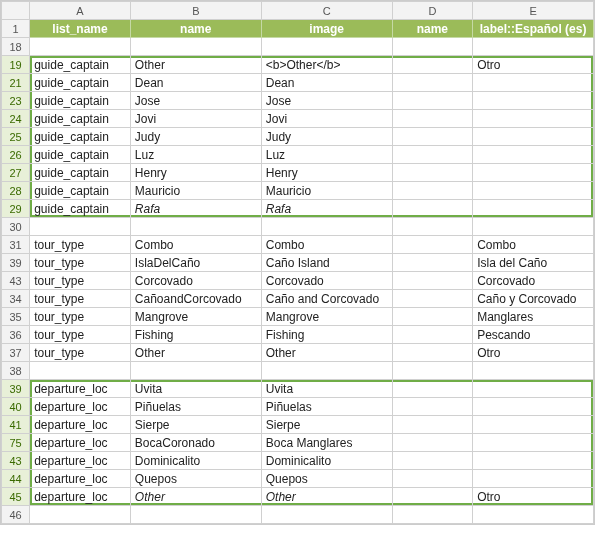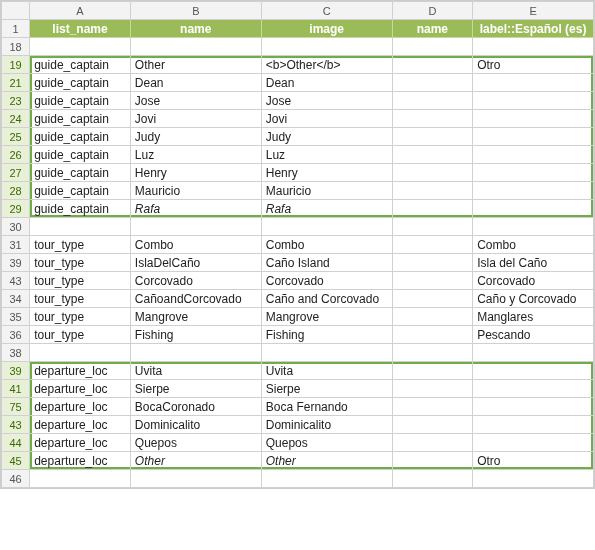--- a/index.html
+++ b/index.html
@@ -237,48 +237,64 @@
         </tr>
         <tr>
           <th class="rowhead">36</th>
           <td>tour_type</td>
           <td>Fishing</td>
           <td>Fishing</td>
           <td></td>
           <td>Pescando</td>
         </tr>
         <tr>
+          <th class="rowhead">37</th>
+          <td>tour_type</td>
+          <td>Other</td>
+          <td>Other</td>
+          <td></td>
+          <td>Otro</td>
+        </tr>
+        <tr>
           <th class="rowhead">38</th>
           <td></td>
           <td></td>
           <td></td>
           <td></td>
           <td></td>
         </tr>
         <tr>
           <th class="rowhead sel">39</th>
           <td class="sel-tl">departure_loc</td>
           <td class="sel-t">Uvita</td>
           <td class="sel-t">Uvita</td>
           <td class="sel-t"></td>
           <td class="sel-tr"></td>
         </tr>
         <tr>
+          <th class="rowhead sel">40</th>
+          <td class="sel-l">departure_loc</td>
+          <td>Piñuelas</td>
+          <td>Piñuelas</td>
+          <td></td>
+          <td class="sel-r"></td>
+        </tr>
+        <tr>
           <th class="rowhead sel">41</th>
           <td class="sel-l">departure_loc</td>
           <td>Sierpe</td>
           <td>Sierpe</td>
           <td></td>
           <td class="sel-r"></td>
         </tr>
         <tr>
           <th class="rowhead sel">75</th>
           <td class="sel-l">departure_loc</td>
           <td>BocaCoronado</td>
-          <td>Boca Fernando</td>
+          <td>Boca Manglares</td>
           <td></td>
           <td class="sel-r"></td>
         </tr>
         <tr>
           <th class="rowhead sel">43</th>
           <td class="sel-l">departure_loc</td>
           <td>Dominicalito</td>
           <td>Dominicalito</td>
           <td></td>
           <td class="sel-r"></td>

